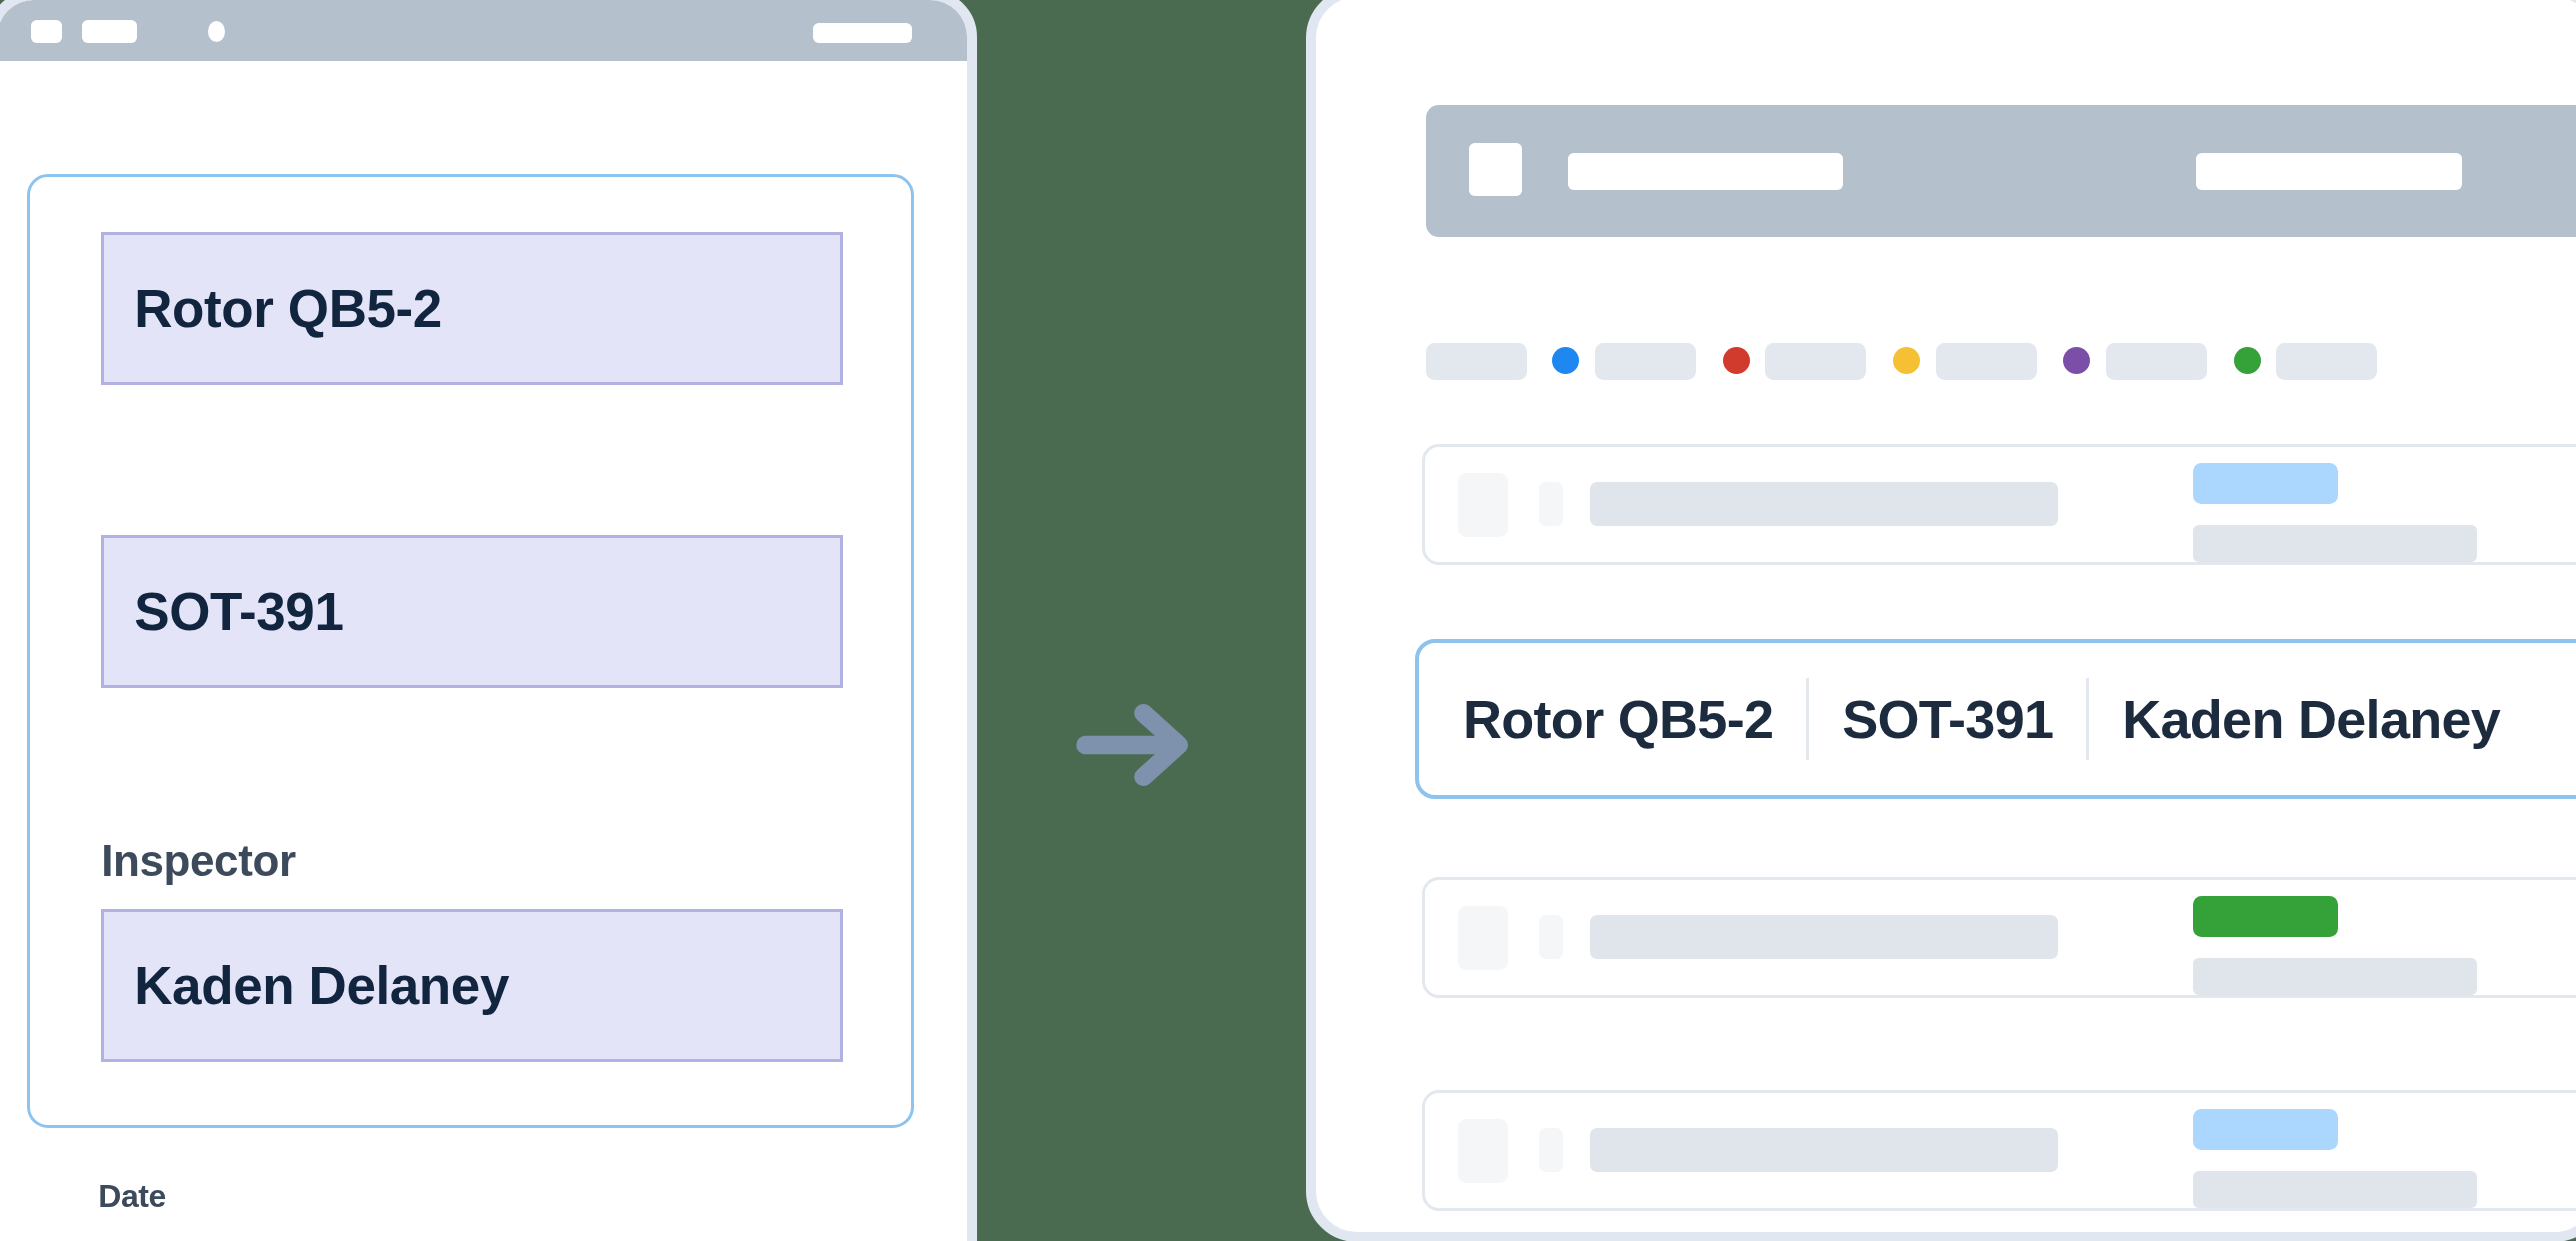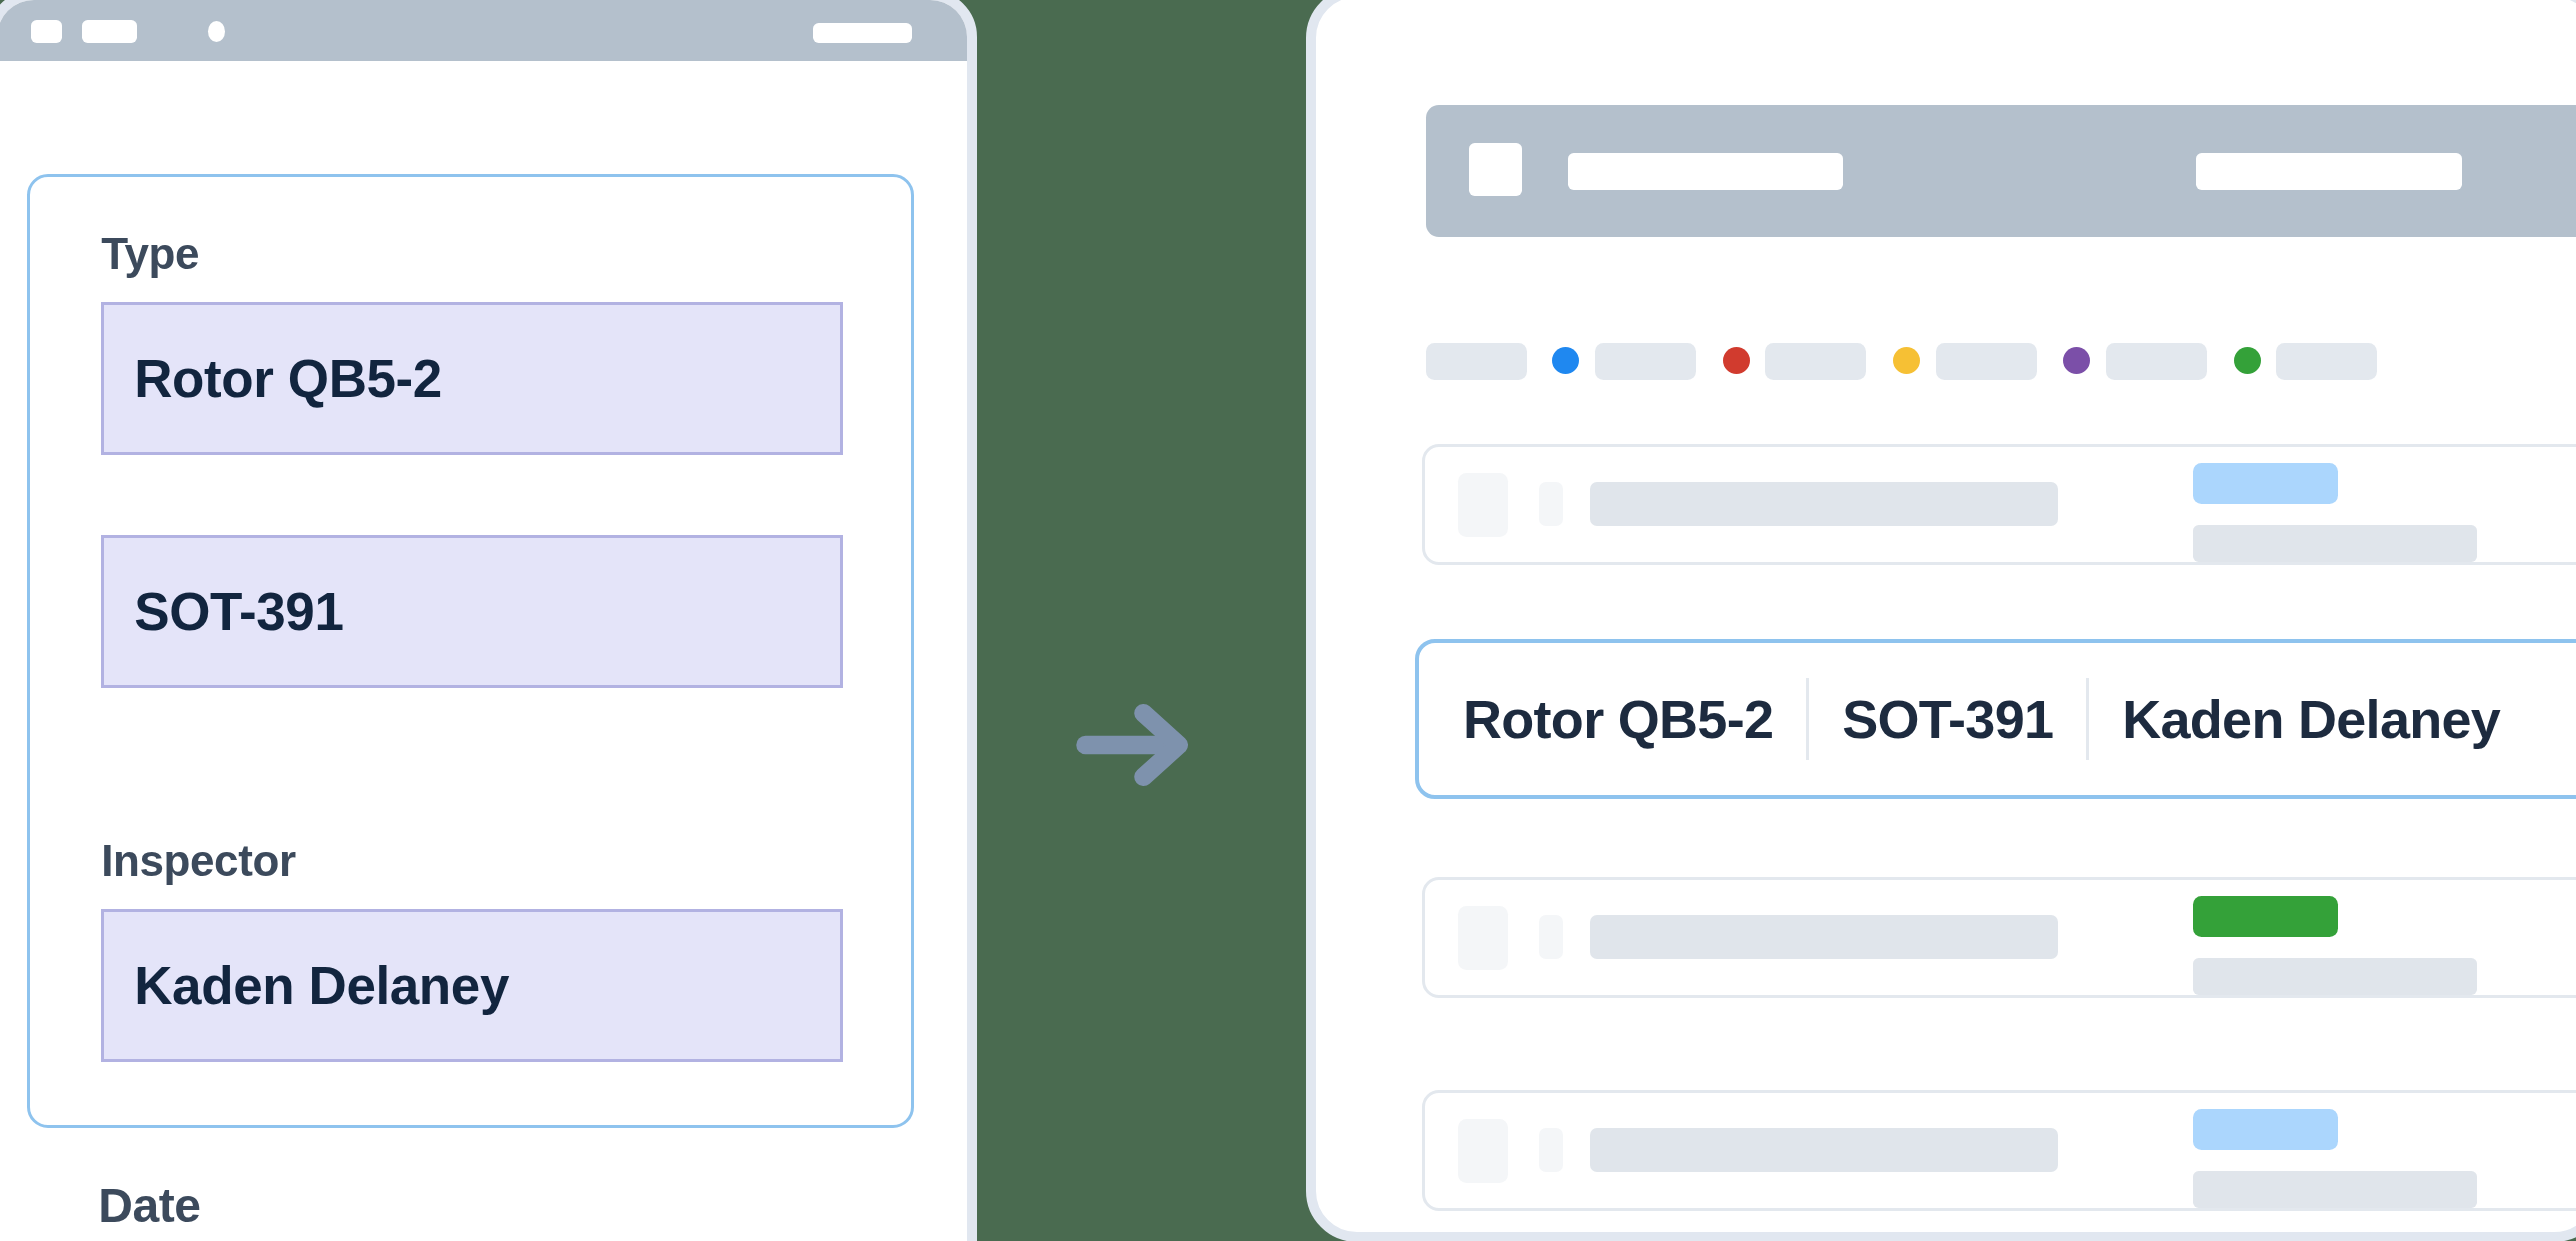--- a/index.html
+++ b/index.html
@@ -79,21 +79,21 @@
     font-size:53px;
     font-weight:700;
     color:#12253f;
     letter-spacing:-0.4px;
     white-space:nowrap;
   }
 
   .below-label{
     position:absolute;
     left:101px; top:1178px;
-    font-size:48px;
+    font-size:32px;
     font-weight:600;
     color:#3c4a5c;
     letter-spacing:-0.4px;
     white-space:nowrap;
   }
 
   
   .arrow-wrap{
     position:absolute;
     left:1064px; top:699px;
@@ -217,21 +217,20 @@
   <div class="phone-topbar">
     <div class="tb-sq"></div>
     <div class="tb-pill"></div>
     <div class="tb-dot"></div>
     <div class="tb-right"></div>
   </div>
 
   <div class="form-card">
 
     <div class="field-block fb1">
-      <div class="field-label">Type</div>
       <div class="field-input">Rotor QB5-2</div>
     </div>
 
     <div class="field-block fb2">
       <div class="field-input">SOT-391</div>
     </div>
 
     <div class="field-block fb3">
       <div class="field-label">Inspector</div>
       <div class="field-input">Kaden Delaney</div>

